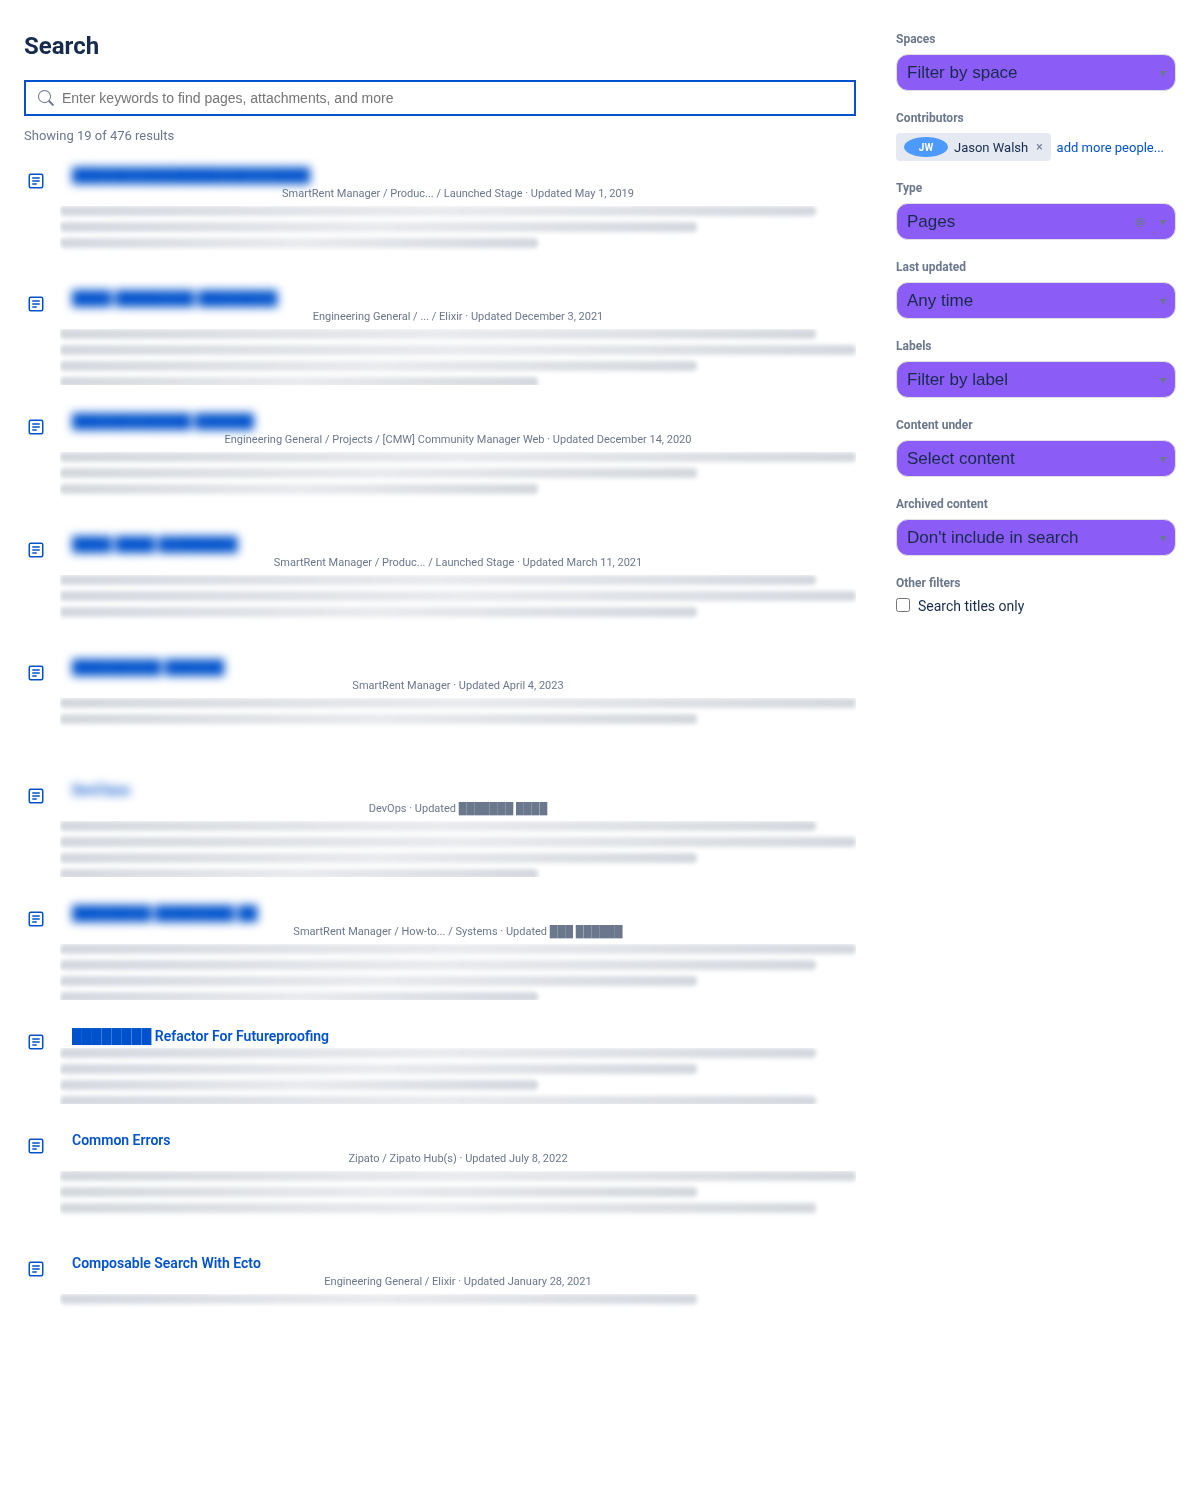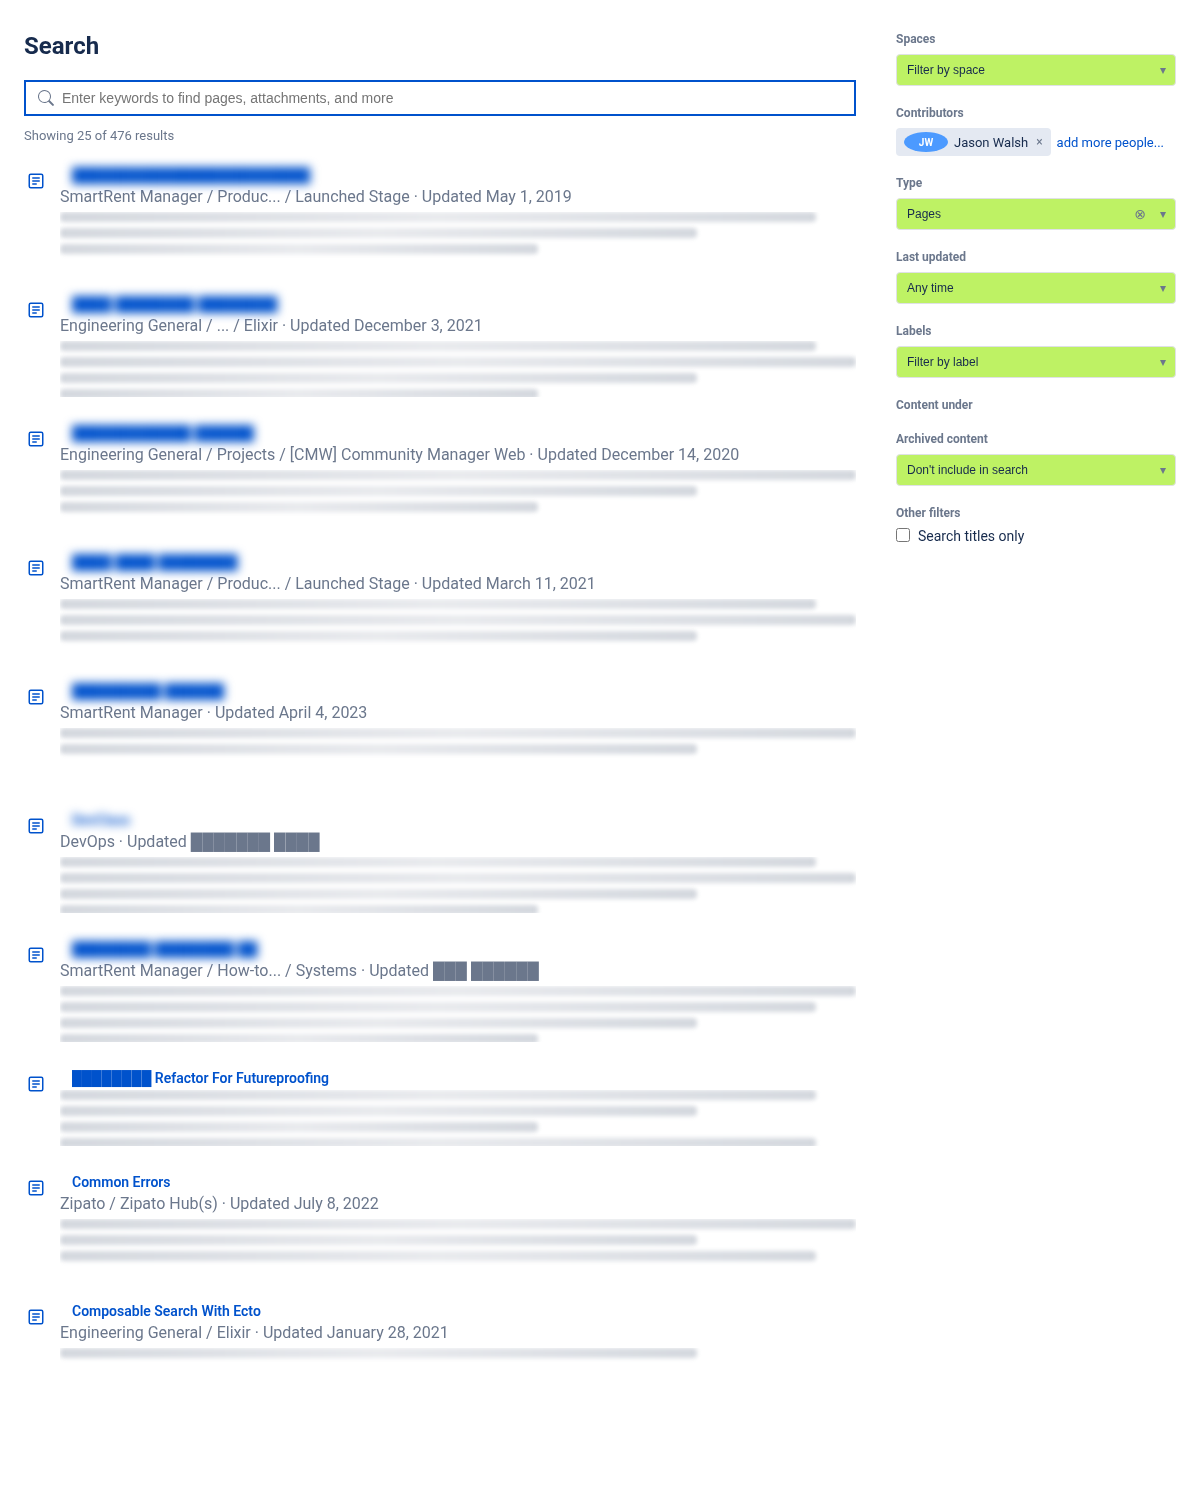--- a/index.html
+++ b/index.html
@@ -84,23 +84,24 @@
       font-weight: 600;
       margin-bottom: 4px;
       cursor: pointer;
       padding-left: 12px;
     }
     .result-title a {
       color: #0052cc;
       text-decoration: none;
     }
     .result-meta {
-      font-size: 16px;
+      font-size: 11px;
       color: #6b778c;
       margin-bottom: 6px;
+      text-align: center;
     }
     .result-snippet {
       position: relative;
       overflow: hidden;
       height: 56px;
     }
     .blurred-line {
       height: 10px;
       border-radius: 4px;
       background: linear-gradient(90deg, #c1c7d0 0%, #dfe1e6 50%, #c1c7d0 100%);
@@ -121,23 +122,23 @@
       font-size: 12px;
       font-weight: 700;
       color: #6b778c;
       margin-bottom: 8px;
       text-transform: none;
     }
     .filter-select {
       width: 100%;
       padding: 8px 32px 8px 10px;
       border: 1px solid #dfe1e6;
-      border-radius: 4px;
-      background: #bef264;
-      font-size: 12px;
+      border-radius: 12px;
+      background: #8b5cf6;
+      font-size: 17px;
       color: #172b4d;
       appearance: none;
       -webkit-appearance: none;
       cursor: pointer;
       outline: none;
       position: relative;
     }
     .select-wrapper {
       position: relative;
     }
@@ -234,21 +235,21 @@
 
     <div class="search-bar">
       <div class="search-icon-wrap">
         <svg width="16" height="16" viewBox="0 0 16 16" fill="currentColor">
           <path d="M11.742 10.344a6.5 6.5 0 1 0-1.397 1.398l3.85 3.85a1 1 0 0 0 1.415-1.414l-3.868-3.834zM12 6.5a5.5 5.5 0 1 1-11 0 5.5 5.5 0 0 1 11 0z"></path>
         </svg>
       </div>
       <input type="text" placeholder="Enter keywords to find pages, attachments, and more" style="">
     </div>
 
-    <div class="results-count">Showing 25 of 476 results</div>
+    <div class="results-count">Showing 19 of 476 results</div>
 
     <div id="results-list">
         <div class="result-item">
           <div class="doc-icon">
             <svg width="18" height="18" viewBox="0 0 24 24" fill="none" stroke="currentColor" stroke-width="2">
       <rect x="3" y="3" width="18" height="18" rx="2" ry="2"></rect>
       <line x1="7" y1="8" x2="17" y2="8"></line>
       <line x1="7" y1="12" x2="17" y2="12"></line>
       <line x1="7" y1="16" x2="13" y2="16"></line>
     </svg>
@@ -483,20 +484,25 @@
       <div class="sidebar-label">Labels</div>
       <div class="select-wrapper">
         <select class="filter-select">
           <option>Filter by label</option>
         </select>
       </div>
     </div>
 
     <div class="sidebar-section">
       <div class="sidebar-label">Content under</div>
+      <div class="select-wrapper">
+        <select class="filter-select">
+          <option>Select content</option>
+        </select>
+      </div>
     </div>
 
     <div class="sidebar-section">
       <div class="sidebar-label">Archived content</div>
       <div class="select-wrapper">
         <select class="filter-select">
           <option>Don't include in search</option>
         </select>
       </div>
     </div>

